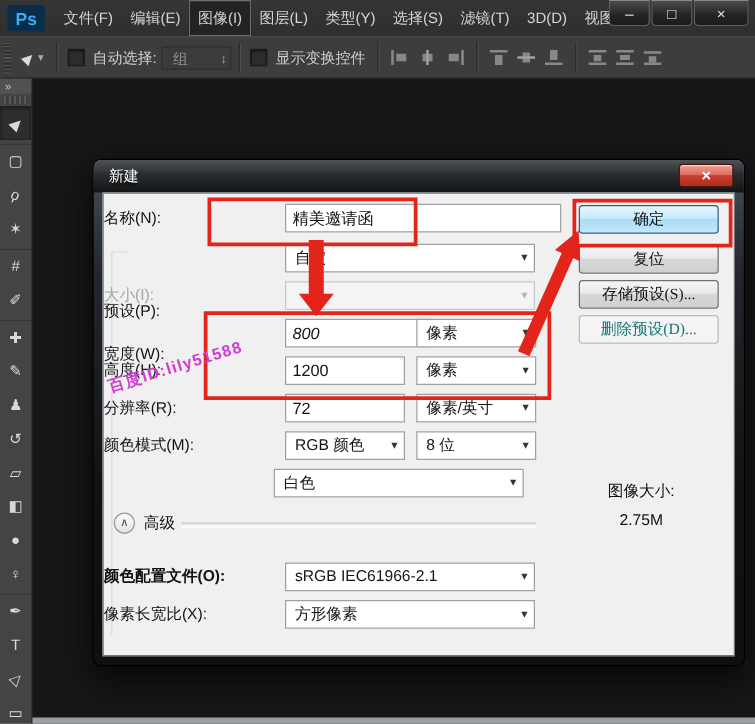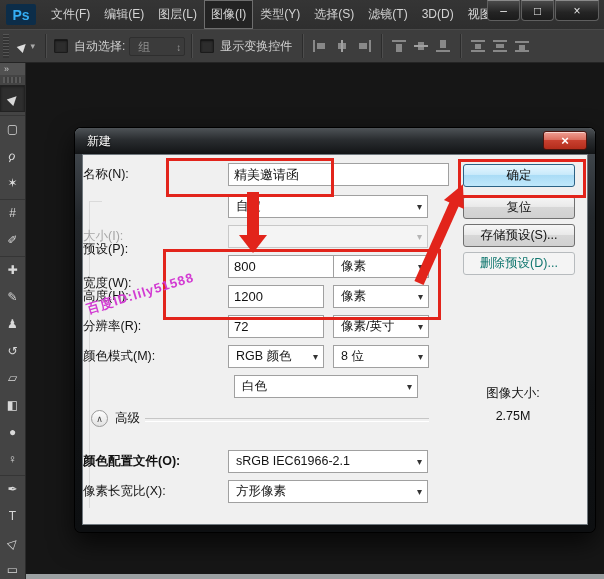--- a/index.html
+++ b/index.html
@@ -49,21 +49,21 @@
   .dlg-close{position:absolute;right:8px;top:3px;width:44px;height:19px;border-radius:3px;background:linear-gradient(#f0a094,#dd6f60 45%,#c8402f 50%,#b32d1c);border:1px solid #4d140d;box-shadow:inset 0 1px 0 rgba(255,255,255,.55);color:#fff;font-size:13px;font-weight:bold;display:flex;align-items:center;justify-content:center;box-sizing:border-box;}
   .dlg-content{position:absolute;left:7px;right:7px;top:26px;bottom:7px;background:#f0f0f0;border:1px solid #70787e;box-sizing:border-box;font-size:12.5px;color:#141414;}
 
   .lbl{position:absolute;width:140px;line-height:23px;color:#121212;}
   .lbl.dis{color:#a6a6a6;}
   .txt{position:absolute;height:23px;border:1px solid #a0a0a0;background:#fff;font-family:inherit;font-size:13px;color:#111;padding:0 5px;box-sizing:border-box;}
   .dd{position:absolute;height:23px;background:#fff;border:1px solid #a0a0a0;box-sizing:border-box;font-size:12.5px;line-height:21px;padding:0 18px 0 7px;white-space:nowrap;overflow:hidden;}
   .dd .dda{position:absolute;right:5px;top:0;color:#333;font-size:10px;line-height:21px;}
   .dd.dis{background:#f4f4f4;border-color:#c8c8c8;}
   .dd.dis .dda{color:#b5b5b5;}
-  .btn{position:absolute;width:112px;height:23px;border:1px solid #707070;border-radius:3px;background:linear-gradient(#f6f6f6,#eaeaea 45%,#d7d7d7 50%,#d0d0d0);font-size:12.5px;display:flex;align-items:center;justify-content:center;box-sizing:border-box;color:#111;}
+  .btn{position:absolute;width:112px;height:23px;border:1px solid #707070;border-radius:3px;background:linear-gradient(#f6f6f6,#eaeaea 45%,#d7d7d7 50%,#d0d0d0);font-size:12.5px;display:flex;align-items:center;justify-content:center;box-sizing:border-box;color:#111;font-family:Liberation Serif, serif;}
   .btn.primary{background:linear-gradient(#e6f6fe,#c9eafb 45%,#aadcf6 50%,#c0e8fb);border-color:#2b6285;}
   .btn.disabled{background:#f4f4f4;border-color:#b7bbbe;color:#0f766e;}
 
   .adv-btn{position:absolute;left:8px;top:255px;width:17px;height:17px;border:1px solid #9a9a9a;border-radius:50%;background:linear-gradient(#fdfdfd,#e2e2e2);display:flex;align-items:center;justify-content:center;font-size:9px;color:#444;box-sizing:border-box;}
   .lbl-adv{position:absolute;left:32px;top:255px;line-height:17px;color:#121212;}
   .adv-line{position:absolute;left:62px;top:263px;width:284px;height:2px;border-top:1px solid #c6c6c6;border-bottom:1px solid #fff;}
   .groupline{position:absolute;left:6px;top:46px;width:12px;height:306px;border-left:1px solid #dadada;border-top:1px solid #dadada;}
   .imgsize{position:absolute;left:355px;width:150px;text-align:center;color:#101010;}
 
   
@@ -79,22 +79,22 @@
 <body>
 
 <div id="stage">
 
   <div class="menubar">
     <div class="pslogo">Ps</div>
     <div class="menus">
 
     <span class="menu-item">文件(F)</span>
         <span class="menu-item">编辑(E)</span>
+        <span class="menu-item active">图像(I)</span>
         <span class="menu-item">图层(L)</span>
-        <span class="menu-item active">图像(I)</span>
         <span class="menu-item">类型(Y)</span>
         <span class="menu-item">选择(S)</span>
         <span class="menu-item">滤镜(T)</span>
         <span class="menu-item">3D(D)</span>
         <span class="menu-item">视图(V)</span>
       </div>
     <div class="winbtns">
       <div class="wbtn">
           <span>–</span>
         </div>
@@ -251,21 +251,21 @@
         <span>自定</span>
         <span class="dda">▾</span>
       </div>
 
       <span class="lbl dis" style="left:0;top:70px;">大小(I):</span>
       <div class="dd dis" style="left:145px;top:70px;width:200px;">
         <span class="dda">▾</span>
       </div>
 
       <span class="lbl" style="left:0;top:100px;margin-top:17px;">宽度(W):</span>
-      <input class="txt" style="left: 145px; top: 100px; width: 116px;" value="800">
+      <input class="txt" style="left: 145px; top: 100px; width: 116px; font-style: italic;" value="800">
       <div class="dd" style="left:250px;top:100px;width:96px;">
         <span>像素</span>
         <span class="dda">▾</span>
       </div>
 
       <span class="lbl" style="left:0;top:130px;">高度(H):</span>
       <input class="txt" style="left: 145px; top: 130px; width: 96px;" value="1200">
       <div class="dd" style="left:250px;top:130px;width:96px;">
         <span>像素</span>
         <span class="dda">▾</span>
@@ -281,21 +281,21 @@
       <span class="lbl" style="left:0;top:190px;">颜色模式(M):</span>
       <div class="dd" style="left:145px;top:190px;width:96px;">
         <span>RGB 颜色</span>
         <span class="dda">▾</span>
       </div>
       <div class="dd" style="left:250px;top:190px;width:96px;">
         <span>8 位</span>
         <span class="dda">▾</span>
       </div>
 
-      <div class="dd" style="left:151px;top:220px;width:184px;">
+      <div class="dd" style="left:136px;top:220px;width:200px;">
         <span>白色</span>
         <span class="dda">▾</span>
       </div>
 
       <div class="adv-btn">
           <span>∧</span>
         </div>
       <span class="lbl-adv">高级</span>
       <div class="adv-line"></div>
 

